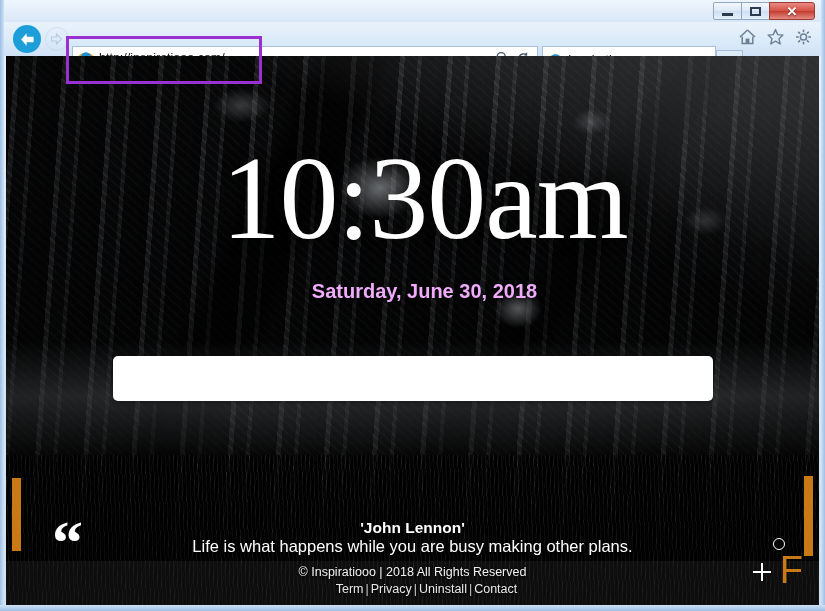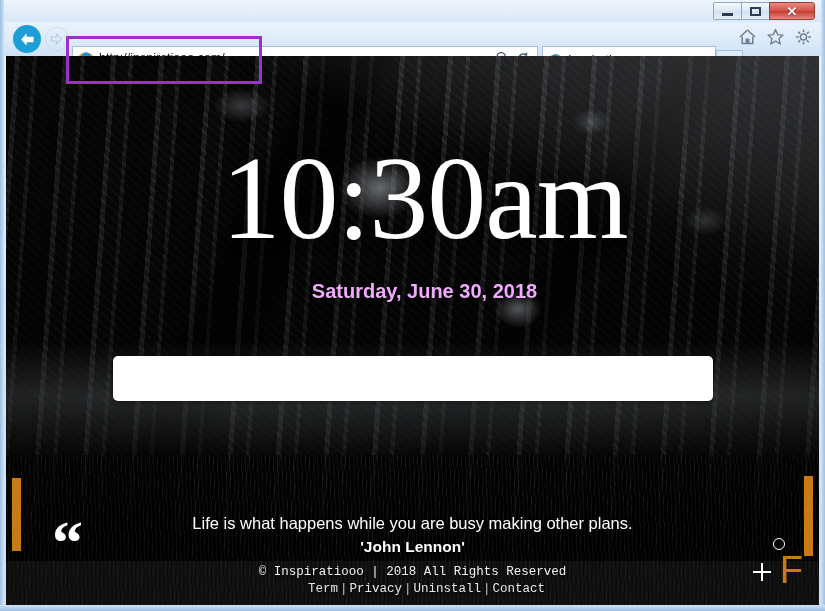--- a/index.html
+++ b/index.html
@@ -340,21 +340,21 @@
     color: #ffffff;
     text-shadow: 0 1px 4px rgba(0,0,0,.9);
   }
 
   
   #footer {
     position: absolute;
     left: 0; right: 0; top: 509px;
     text-align: center;
     z-index: 7;
-    font-family: Liberation Mono, monospace;
+    font-family: Liberation Sans, sans-serif;
   }
   #footer-copy {
     font-size: 12.5px;
     color: #f2f2f2;
     text-shadow: 0 1px 3px rgba(0,0,0,.95);
   }
   #footer-links {
     margin-top: 3px;
     font-size: 12.5px;
     color: #e8e8e8;
@@ -515,22 +515,22 @@
     <div id="search-wrap">
       <input id="search-input" type="text" autofocus="" placeholder="" style="">
     </div>
 
     <div class="accent-bar" id="accent-left"></div>
     <div class="accent-bar" id="accent-right"></div>
 
     <div id="quote-mark">“</div>
 
     <div id="quote-block">
+      <div id="quote-author">'John Lennon'</div>
       <div id="quote-text">Life is what happens while you are busy making other plans.</div>
-      <div id="quote-author">'John Lennon'</div>
     </div>
 
     <div id="footer">
       <div id="footer-copy">© Inspiratiooo | 2018 All Rights Reserved</div>
       <div id="footer-links">
         <a>Term</a><span class="sep">|</span><a>Privacy</a><span class="sep">|</span><a>Uninstall</a><span class="sep">|</span><a>Contact</a>
       </div>
     </div>
 
     <div id="widget-circle"></div>

